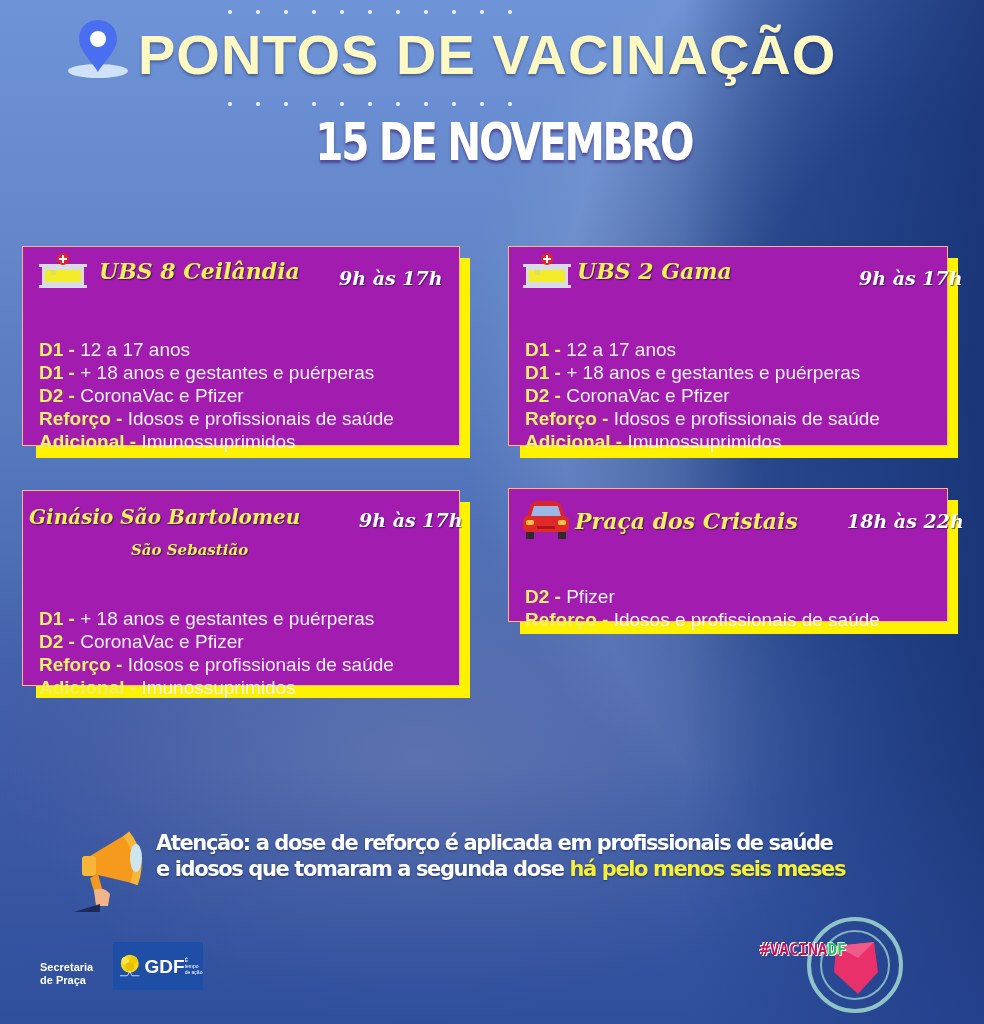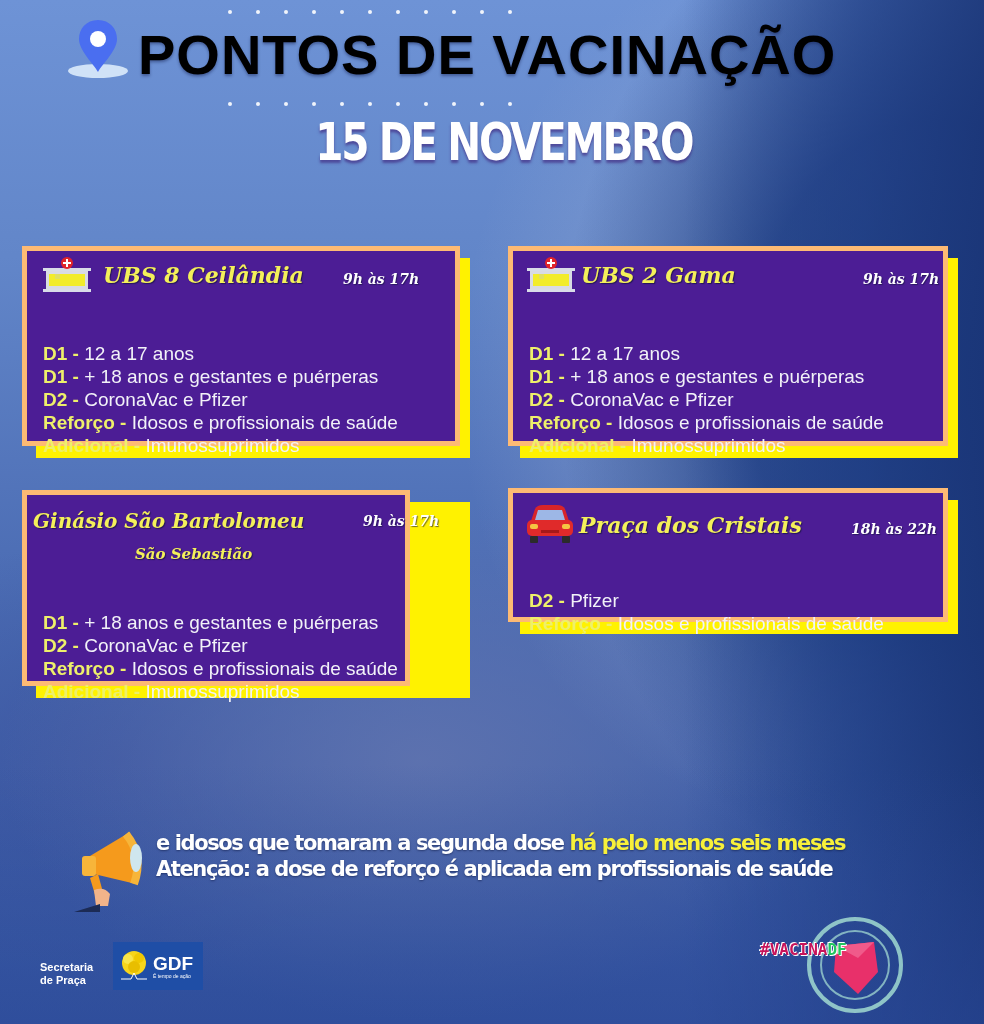--- a/index.html
+++ b/index.html
@@ -29,47 +29,47 @@
 
   
   .dots { position: absolute; left: 228px; display: flex; gap: 24px; }
   .dots span { width: 4px; height: 4px; border-radius: 50%; background: #ffffff; opacity: 0.9; }
   .dots.top { top: 10px; }
   .dots.bottom { top: 102px; }
   .pin { position: absolute; left: 66px; top: 16px; width: 64px; height: 64px; }
   .title {
     position: absolute; left: 138px; top: 22px;
     font-family: "Liberation Sans", sans-serif; font-weight: 700;
-    font-size: 56px; color: #000000; letter-spacing: 1px;
+    font-size: 56px; color: #fef9c3; letter-spacing: 1px;
     text-shadow: 0 2px 3px rgba(20,30,80,0.45);
     white-space: nowrap;
   }
   .subtitle {
     position: absolute; left: 0; right: 0; top: 112px; text-align: center;
     padding-right: 0; padding-left: 30px;
     font-family: "DejaVu Sans", sans-serif; font-weight: 700;
     font-size: 52px; color: #ffffff; letter-spacing: -3px;
     transform: scaleX(0.78); transform-origin: center;
     text-shadow: 0 3px 3px rgba(60,30,120,0.6);
   }
   .card-shadow { position: absolute; background: #fff200; }
   .card {
-    position: absolute; background: #4c1d95;
-    border: 5px solid #fdba74;
+    position: absolute; background: #a21caf;
+    border: 1px solid #fdba74;
     color: #ffffff;
   }
   .card-head { position: absolute; display: flex; align-items: center; }
   .card-name {
     font-family: "DejaVu Serif", serif; font-style: italic; font-weight: 700;
     color: #f4f05a; font-size: 22px; white-space: nowrap;
     text-shadow: 1px 1px 1px rgba(20,20,60,0.7);
   }
   .card-hours {
     position: absolute; font-family: "DejaVu Serif", serif; font-style: italic; font-weight: 700;
-    color: #ffffff; font-size: 14px; white-space: nowrap;
+    color: #ffffff; font-size: 19px; white-space: nowrap;
     text-shadow: 1px 1px 1px rgba(20,20,60,0.6);
   }
   .card-sub {
     position: absolute; font-family: "DejaVu Serif", serif; font-style: italic; font-weight: 700;
     color: #f4f05a; font-size: 15px; white-space: nowrap;
     text-shadow: 1px 1px 1px rgba(20,20,60,0.7);
   }
   .lines { position: absolute; left: 16px; font-size: 19px; line-height: 23px; margin-top: 28px; }
   .line { white-space: nowrap; }
   .line .k { color: #eef06a; font-weight: 700; }
@@ -92,21 +92,21 @@
   
   .secretaria {
     position: absolute; left: 40px; top: 961px;
     font-size: 11px; font-weight: 700; line-height: 13px; color: #ffffff; text-align: left;
   }
   .gdf {
     position: absolute; left: 113px; top: 942px; width: 90px; height: 48px;
     background: #1f4ea6; display: flex; align-items: center; padding-left: 4px;
   }
   .gdf-flower { width: 34px; height: 34px; }
-  .gdf-text { margin-left: 2px; display: flex; flex-direction: column; }
+  .gdf-text { margin-left: 2px; display: flex; flex-direction: row; }
   .gdf-name { font-size: 19px; font-weight: 700; color: #ffffff; line-height: 19px; }
   .gdf-slogan { font-size: 5px; color: #ffffff; line-height: 6px; }
   .vacina {
     position: absolute; left: 752px; top: 910px; width: 220px; height: 110px;
   }
   .vacina-text {
     position: absolute; left: 8px; top: 30px;
     font-family: "DejaVu Sans Mono", monospace; font-weight: 700; font-size: 16px;
     letter-spacing: 0px; white-space: nowrap;
     text-shadow: 1px 1px 0 #ffffff, -1px -1px 0 #ffffff;
@@ -200,21 +200,21 @@
   <div class="lines" style="top:63px;">
     <div class="line"><span class="k">D1</span> <span class="sep">-</span> <span class="v">12 a 17 anos</span></div>
     <div class="line"><span class="k">D1</span> <span class="sep">-</span> <span class="v">+ 18 anos e gestantes e puérperas</span></div>
     <div class="line"><span class="k">D2</span> <span class="sep">-</span> <span class="v">CoronaVac e Pfizer</span></div>
     <div class="line"><span class="k">Reforço</span> <span class="sep">-</span> <span class="v">Idosos e profissionais de saúde</span></div>
     <div class="line"><span class="k">Adicional</span> <span class="sep">-</span> <span class="v">Imunossuprimidos</span></div>
   </div>
 </div>
 
 <div class="card-shadow" style="left:36px; top:502px; width:434px; height:196px;"></div>
-<div class="card" style="left:22px; top:490px; width:388px; height:196px;">
+<div class="card" style="left:22px; top:490px; width:438px; height:196px;">
   <span class="card-name" style="position:absolute; left:6px; top:14px; font-size:20px;">Ginásio São Bartolomeu</span>
   <span class="card-hours" style="left:336px; top:18px;">9h às 17h</span>
   <span class="card-sub" style="left:60px; top:50px;margin-left:48px;">São Sebastião</span>
   <div class="lines" style="top:88px;">
     <div class="line"><span class="k">D1</span> <span class="sep">-</span> <span class="v">+ 18 anos e gestantes e puérperas</span></div>
     <div class="line"><span class="k">D2</span> <span class="sep">-</span> <span class="v">CoronaVac e Pfizer</span></div>
     <div class="line"><span class="k">Reforço</span> <span class="sep">-</span> <span class="v">Idosos e profissionais de saúde</span></div>
     <div class="line"><span class="k">Adicional</span> <span class="sep">-</span> <span class="v">Imunossuprimidos</span></div>
   </div>
 </div>
@@ -227,39 +227,39 @@
       <path d="M13 7 L37 7 L40 17 L10 17 Z" fill="#9db7e6"></path>
       <rect x="2" y="17" width="46" height="16" rx="5" fill="#e02a2a"></rect>
       <rect x="5" y="21" width="8" height="5" rx="2" fill="#f5c542"></rect>
       <rect x="37" y="21" width="8" height="5" rx="2" fill="#f5c542"></rect>
       <rect x="16" y="27" width="18" height="3" fill="#a81818"></rect>
       <rect x="5" y="33" width="8" height="7" rx="1" fill="#2b2b2b"></rect>
       <rect x="37" y="33" width="8" height="7" rx="1" fill="#2b2b2b"></rect>
     </svg>
     <span class="card-name" style="margin-left:4px;">Praça dos Cristais</span>
   </div>
-  <span class="card-hours" style="left:338px; top:28px;">18h às 22h</span>
+  <span class="card-hours" style="left:338px; top:21px;">18h às 22h</span>
   <div class="lines" style="top:68px;">
     <div class="line"><span class="k">D2</span> <span class="sep">-</span> <span class="v">Pfizer</span></div>
     <div class="line"><span class="k">Reforço</span> <span class="sep">-</span> <span class="v">Idosos e profissionais de saúde</span></div>
   </div>
 </div>
 
 <svg class="megaphone" viewBox="0 0 90 90">
   <path d="M20 30 L60 6 L66 58 L24 48 Z" fill="#f59a1c"></path>
   <path d="M56 8 Q74 30 64 58" fill="none" stroke="#f7b53a" stroke-width="8"></path>
   <ellipse cx="66" cy="32" rx="6" ry="14" fill="#cfe6ee"></ellipse>
   <rect x="12" y="30" width="14" height="20" rx="3" fill="#f7b53a"></rect>
   <path d="M28 48 L34 70 L26 72 L20 52 Z" fill="#f59a1c"></path>
   <path d="M24 64 Q34 60 40 68 L38 80 L26 80 Z" fill="#f2b48a"></path>
   <path d="M4 86 L30 78 L30 86 Z" fill="#1c2b55"></path>
 </svg>
 <div class="attention">
+  <div>Atenção: a dose de reforço é aplicada em  profissionais de saúde</div>
   <div><span>e idosos que tomaram a segunda dose </span><span class="hl">há pelo menos seis meses</span></div>
-  <div>Atenção: a dose de reforço é aplicada em  profissionais de saúde</div>
 </div>
 
 <div class="secretaria">
   <div>Secretaria</div>
   <div>de Praça</div>
 </div>
 <div class="gdf">
   <svg class="gdf-flower" viewBox="0 0 34 34">
     <circle cx="17" cy="14" r="12" fill="#f7d51a"></circle>
     <circle cx="11" cy="10" r="5" fill="#f9e54a"></circle>

